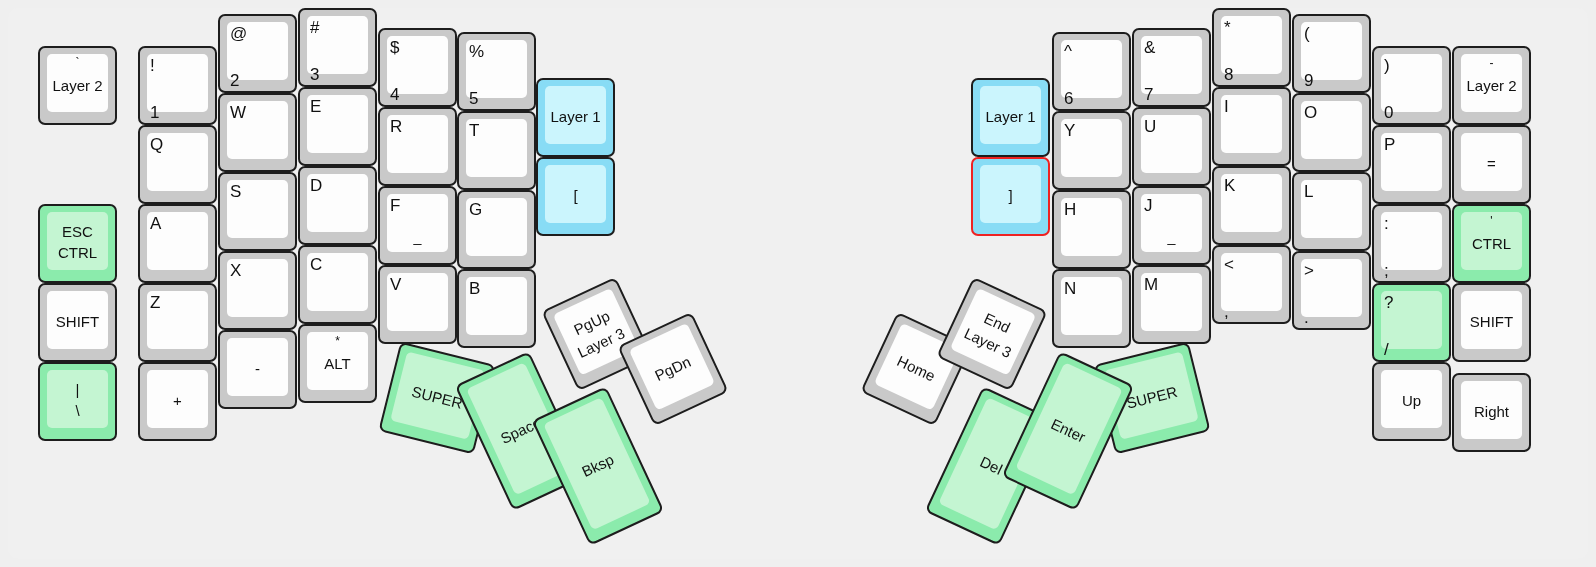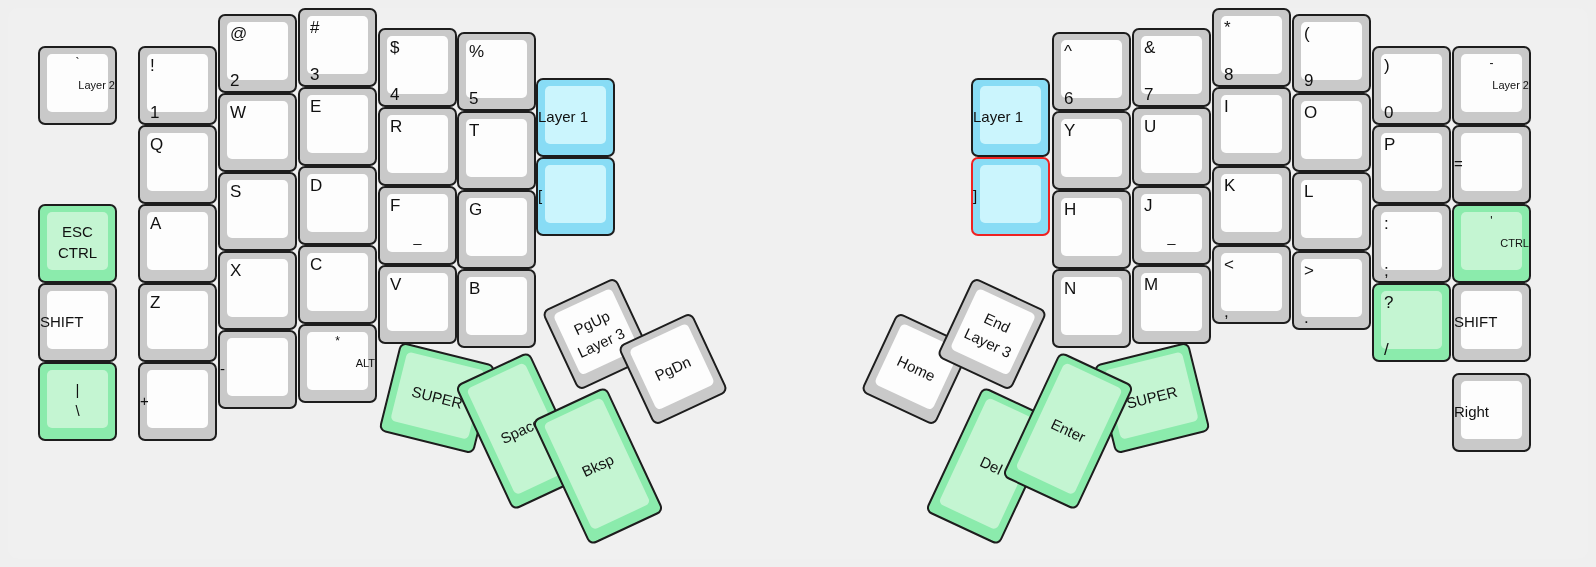--- a/index.html
+++ b/index.html
@@ -45,22 +45,22 @@
     padding:5px 7px 0 9px;
     box-sizing:border-box;
     color:#111;
     line-height:1;
     pointer-events:none;
   }
   
   .lg{position:absolute;white-space:pre;}
   .lg.tl{left:10px;top:9px;font-size:17px;}
   .lg.tc{left:0;right:0;top:9px;text-align:center;font-size:12px;}
-  .lg.ctr{left:0;right:0;top:50%;transform:translateY(-60%);font-size:15px;}
-  .lg.c2{left:0;right:0;top:50%;transform:translateY(-55%);text-align:right;font-size:11px;}
+  .lg.ctr{left:0;right:0;top:50%;transform:translateY(-60%);text-align:center;font-size:15px;}
+  .lg.c2{left:0;right:0;top:50%;transform:translateY(-55%);text-align:center;font-size:15px;}
   .lg.bl{left:10px;top:56px;font-size:17px;}
   .lg.home{left:0;right:0;top:62%;text-align:center;font-size:15px;color:#222;}
   .lg.two1{left:0;right:0;top:24%;text-align:center;font-size:15px;}
   .lg.two2{left:0;right:0;top:52%;text-align:center;font-size:15px;}
   .lg.rot{left:0;right:0;top:50%;transform:translateY(-55%);text-align:center;font-size:15px;}
   .lg.rot2a{left:0;right:0;top:26%;text-align:center;font-size:15px;}
   .lg.rot2b{left:0;right:0;top:52%;text-align:center;font-size:15px;}
 </style>
 </head>
 <body>
@@ -417,20 +417,26 @@
         <div class="lg bl">;</div>
       </div>
     </div>
     <div class="key green" style="left: 1372px; top: 283px; width: 79px; height: 79px;">
       <div class="cap"></div>
       <div class="legends">
         <div class="lg tl">?</div>
         <div class="lg bl">/</div>
       </div>
     </div>
+    <div class="key" style="left: 1372px; top: 362px; width: 79px; height: 79px;">
+      <div class="cap"></div>
+      <div class="legends">
+        <div class="lg ctr">Up</div>
+      </div>
+    </div>
     <div class="key" style="left: 1452px; top: 46px; width: 79px; height: 79px;">
       <div class="cap"></div>
       <div class="legends">
         <div class="lg tc">-</div>
         <div class="lg c2">Layer 2</div>
       </div>
     </div>
     <div class="key" style="left: 1452px; top: 125px; width: 79px; height: 79px;">
       <div class="cap"></div>
       <div class="legends">

